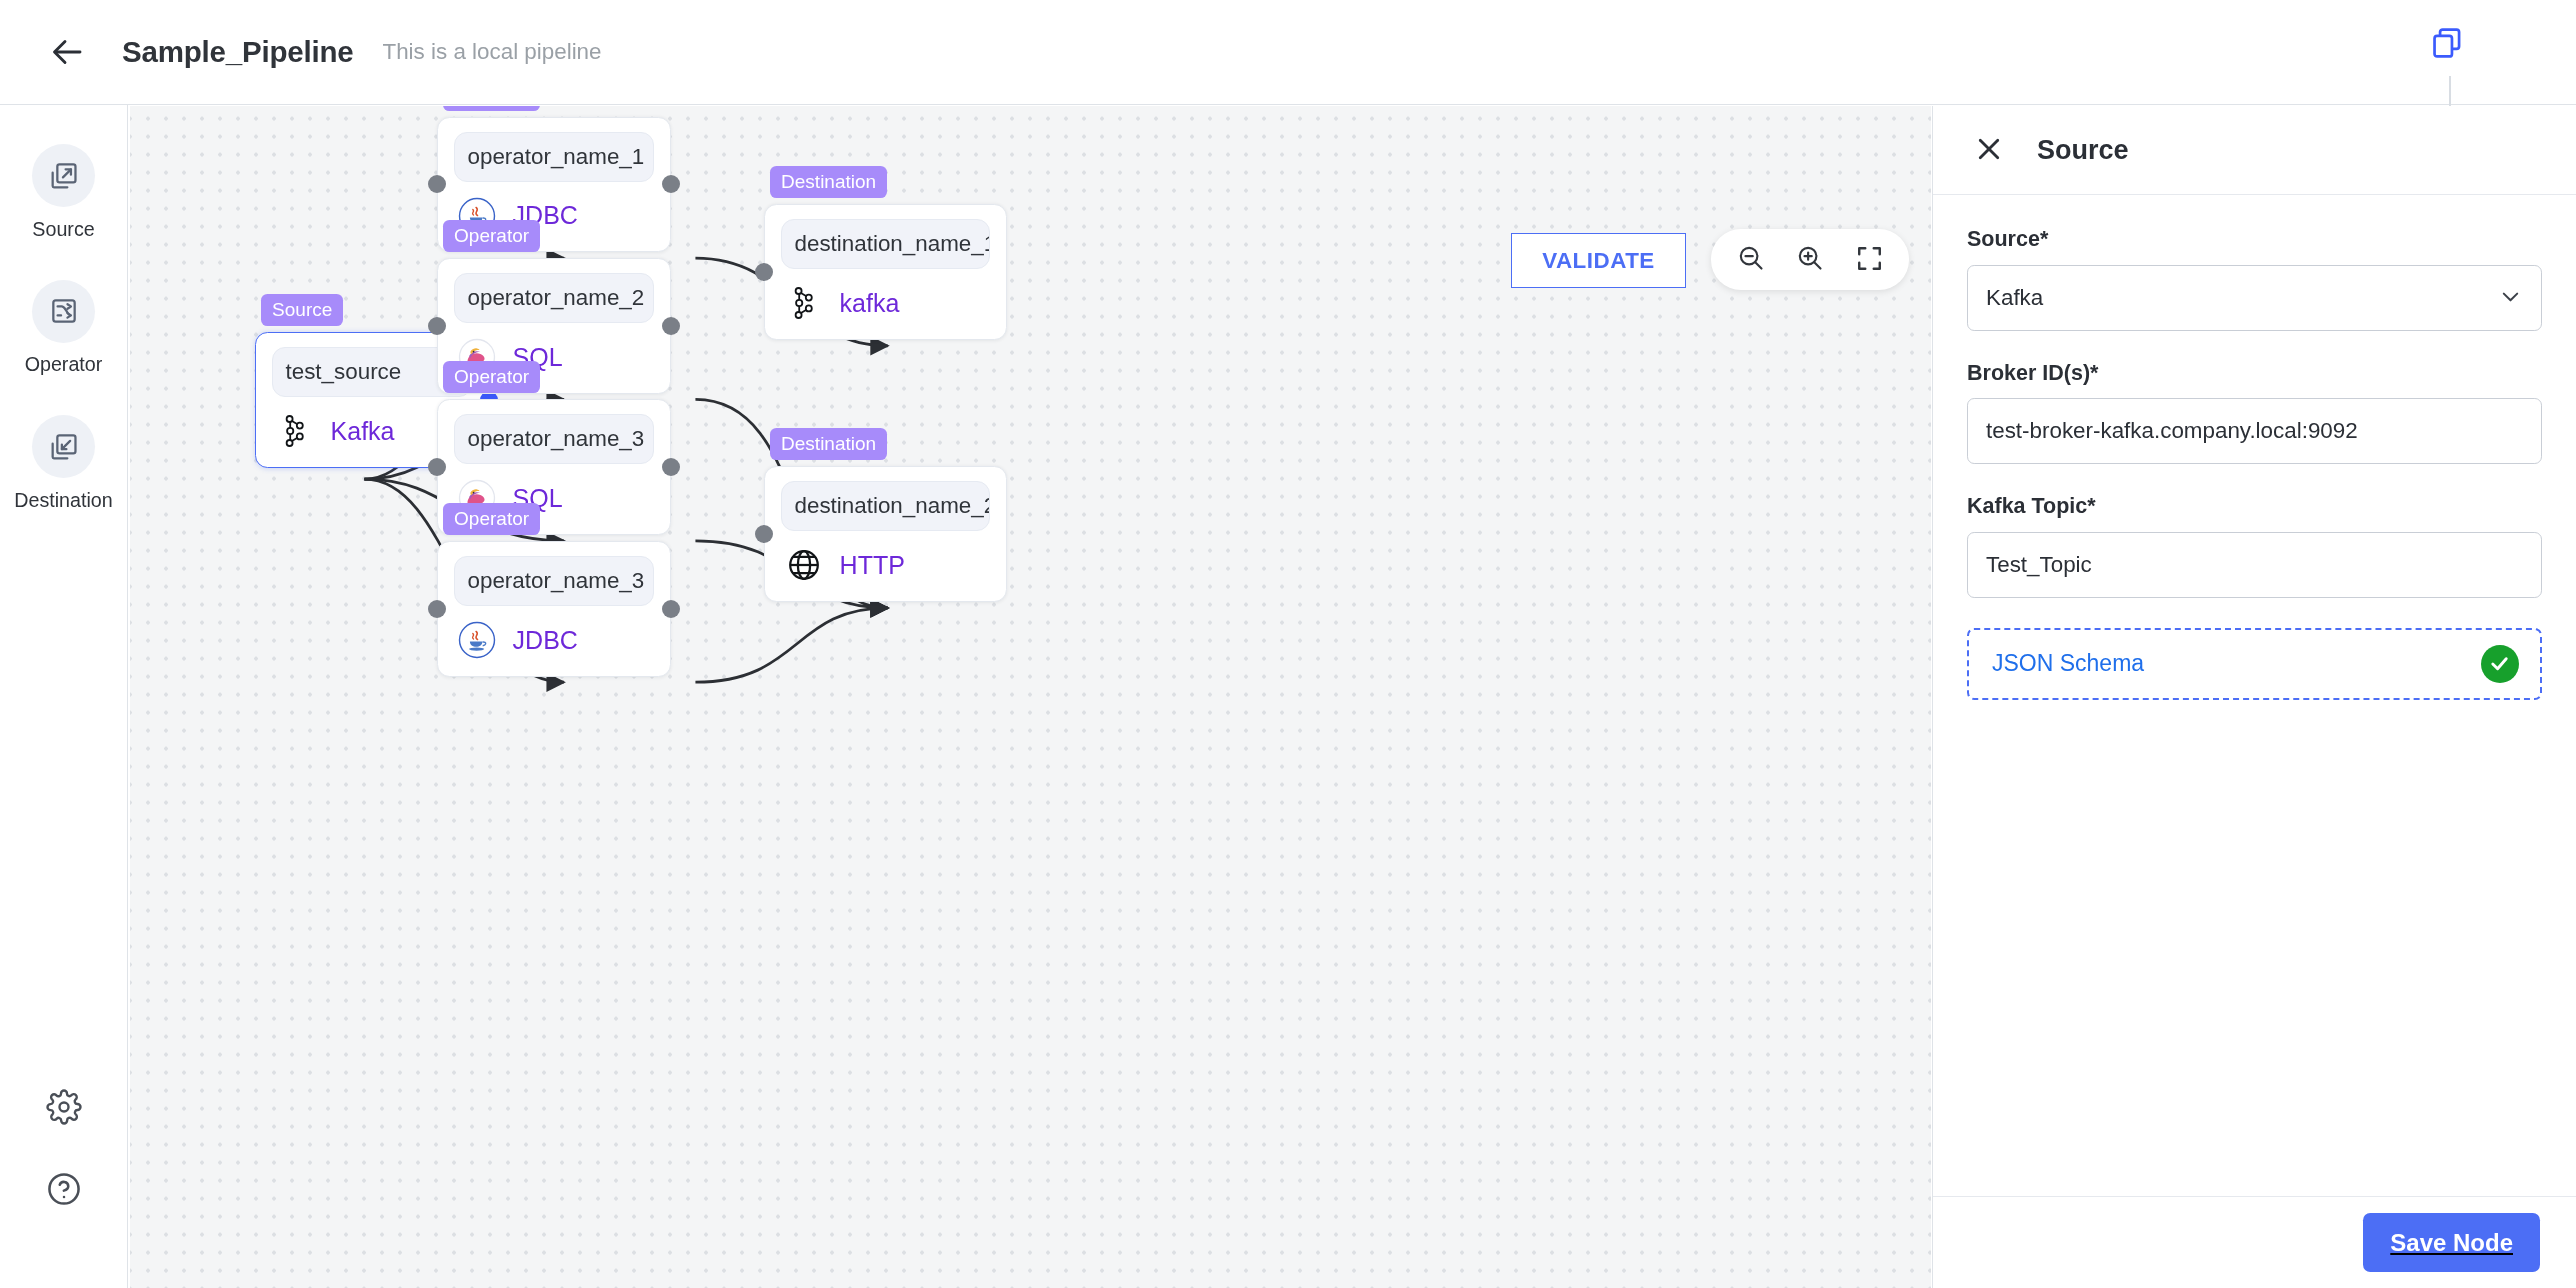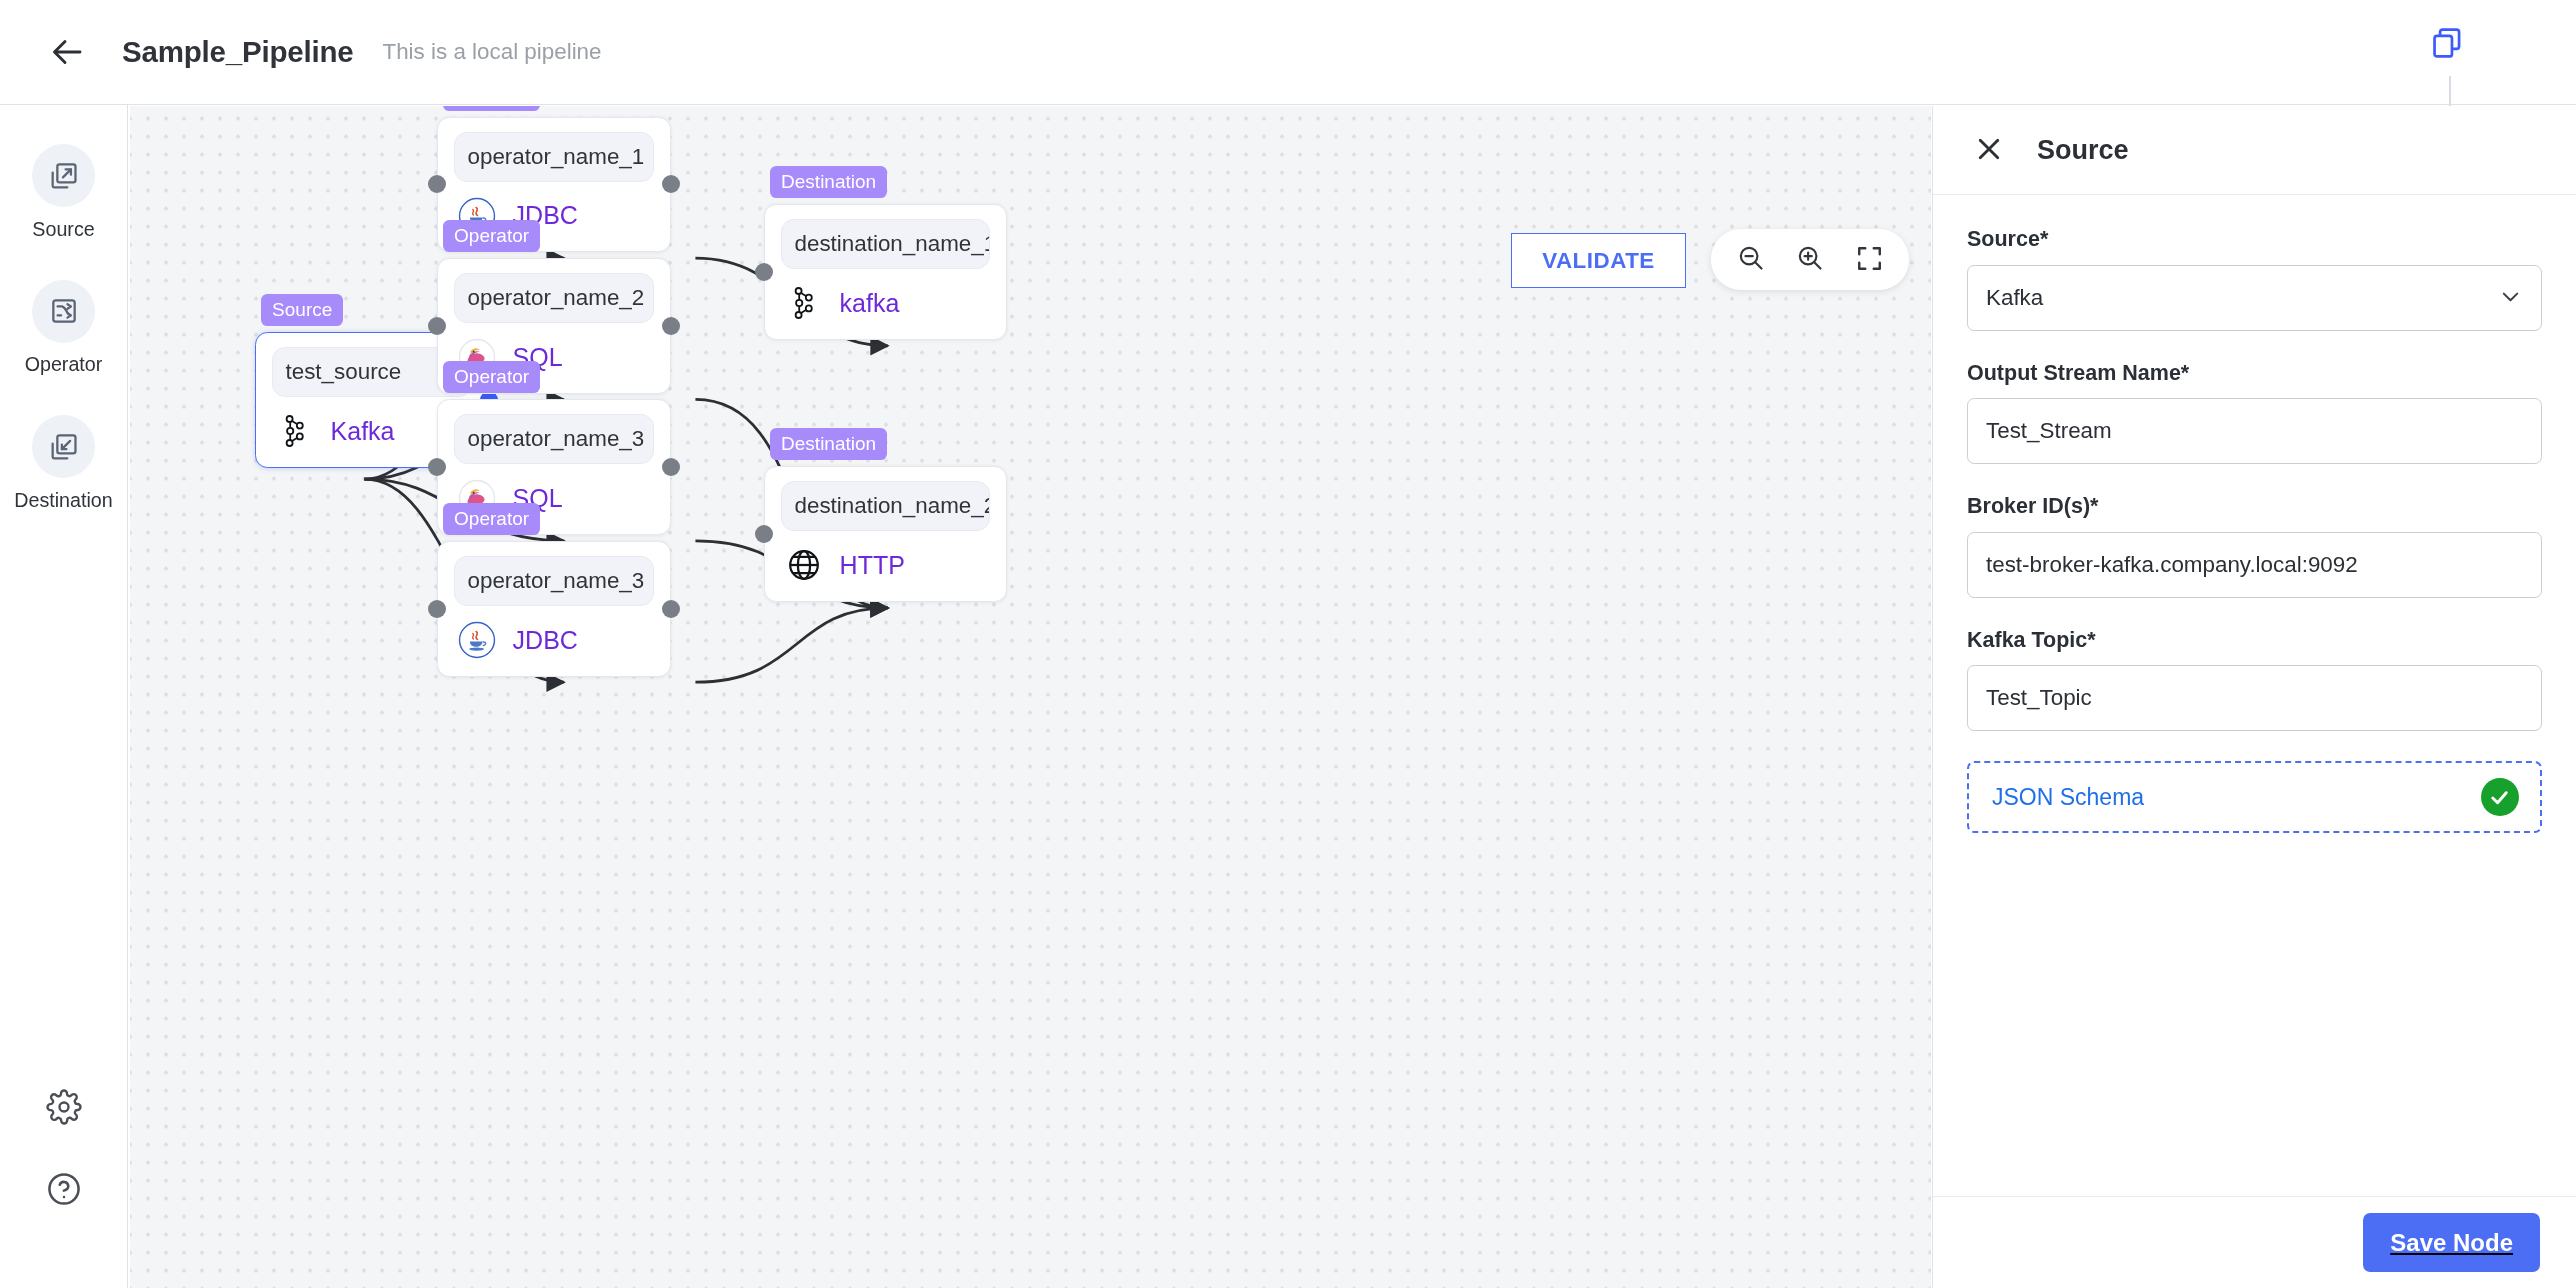--- a/index.html
+++ b/index.html
@@ -690,24 +690,20 @@
         <div class="select-wrap">
           <input class="field-input" readonly="" value="Kafka" style="">
           <span class="chevron">
             <svg width="23" height="23" viewBox="0 0 24 24" fill="none" stroke="#3c4149" stroke-width="2.1" stroke-linecap="round" stroke-linejoin="round">
               <polyline points="5,9 12,16 19,9"></polyline>
             </svg>
           </span>
         </div>
       </div>
 
-      <div class="field">
-        <label class="field-label">Output Stream Name*</label>
-        <input class="field-input" value="Test_Stream" style="">
-      </div>
 
       <div class="field">
         <label class="field-label">Broker ID(s)*</label>
         <input class="field-input" value="test-broker-kafka.company.local:9092" style="">
       </div>
 
       <div class="field">
         <label class="field-label">Kafka Topic*</label>
         <input class="field-input" value="Test_Topic" style="">
       </div>

